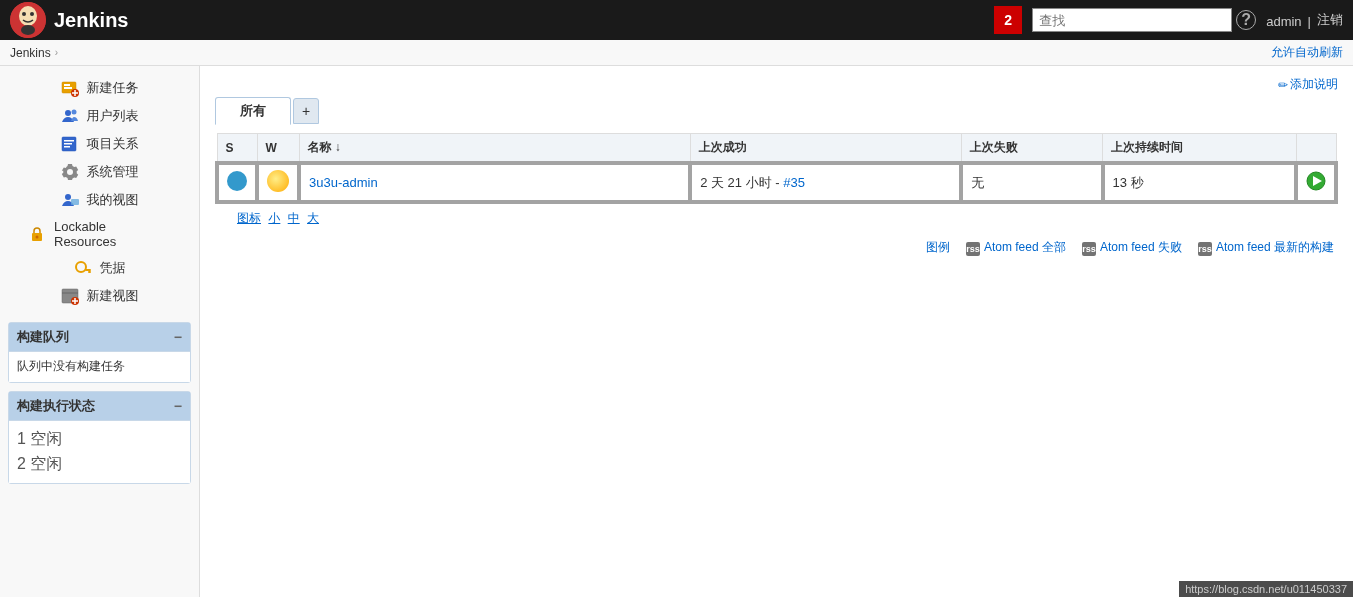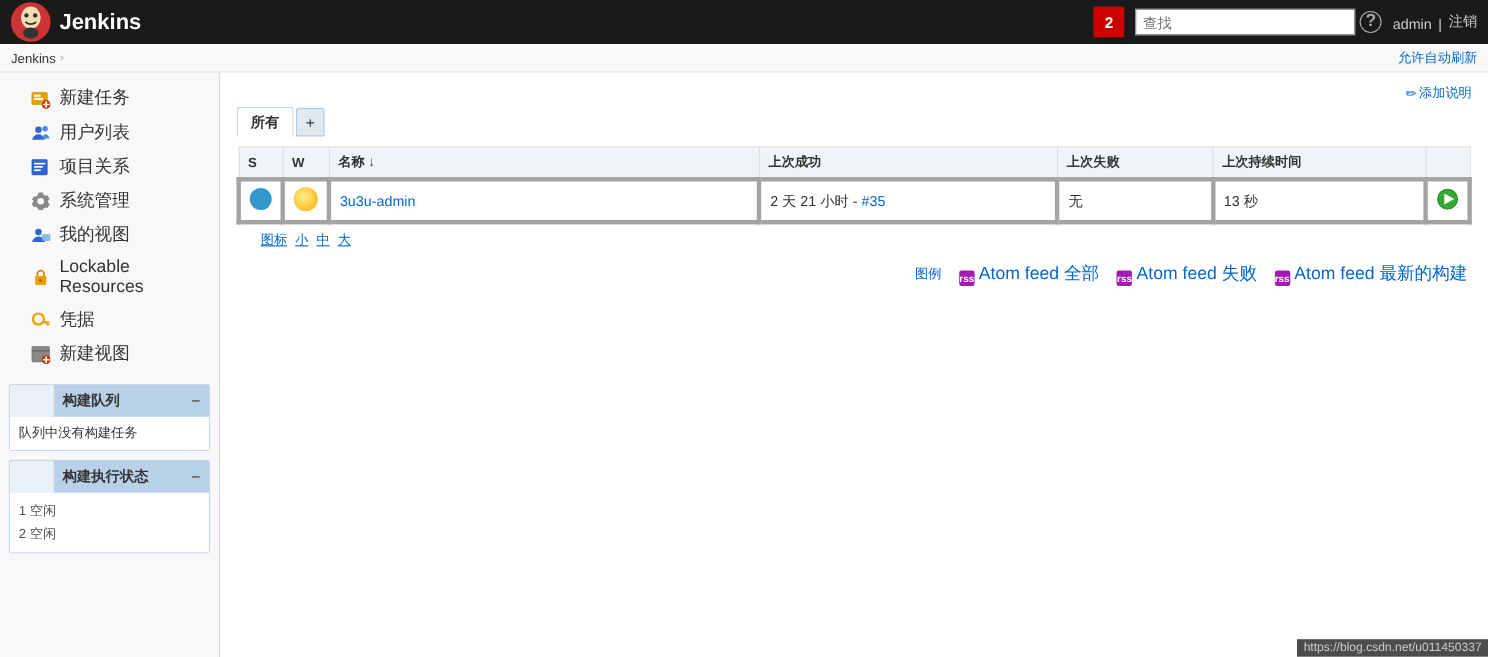--- a/index.html
+++ b/index.html
@@ -128,21 +128,22 @@
       flex-shrink: 0;
     }
     .sidebar-item {
       display: flex;
       align-items: center;
       gap: 8px;
       padding: 5px 28px;
       cursor: pointer;
       color: #333;
       text-decoration: none;
-      font-size: 16px;
+      font-size: 13px;
+      justify-content: center;
     }
     .sidebar-item .icon {
       width: 18px;
       height: 18px;
       display: flex;
       align-items: center;
       justify-content: center;
       flex-shrink: 0;
     }
 
@@ -156,54 +157,53 @@
     .sidebar-panel-header {
       background: #b8d0e8;
       padding: 5px 8px;
       display: flex;
       align-items: center;
       justify-content: space-between;
       font-size: 13px;
       font-weight: bold;
       color: #333;
       border-bottom: 1px solid #c8d8e8;
-      margin-left: 40px;
     }
     .sidebar-panel-body {
       padding: 6px 8px;
       font-size: 12px;
       color: #333;
       background: #fff;
       min-height: 30px;
     }
     .exec-item {
       padding: 2px 0;
       color: #555;
-      font-size: 12px;
+      font-size: 16px;
     }
 
     
     #main {
       flex: 1;
       padding: 10px 15px;
       background: #fff;
     }
 
     
     .tab-bar {
       display: flex;
       align-items: center;
       gap: 2px;
       margin-bottom: 8px;
     }
     .tab {
       background: #e0e8f0;
       border: 1px solid #b0c8e0;
       border-bottom: none;
-      padding: 4px 12px;
+      padding: 4px 24px;
       cursor: pointer;
       font-size: 13px;
       color: #333;
       border-radius: 3px 3px 0 0;
     }
     .tab.active {
       background: #fff;
       border-bottom: 1px solid #fff;
       font-weight: bold;
     }
@@ -274,33 +274,33 @@
       align-items: flex-end;
       gap: 4px;
     }
     .footer-row .legend-link {
       color: #0066cc;
       text-decoration: none;
     }
     .rss-icon {
       width: 14px;
       height: 14px;
-      background: #a21caf;
+      background: #737373;
       border-radius: 2px;
       display: inline-flex;
       align-items: center;
       justify-content: center;
       color: #fff;
       font-size: 9px;
       font-weight: bold;
     }
     .atom-link {
       color: #0066cc;
       text-decoration: none;
-      font-size: 16px;
+      font-size: 12px;
     }
     @keyframes spin { to { transform: rotate(360deg); } }
 
     
     #urlbar {
       position: fixed;
       bottom: 0;
       right: 0;
       background: rgba(0,0,0,0.7);
       color: #ccc;

